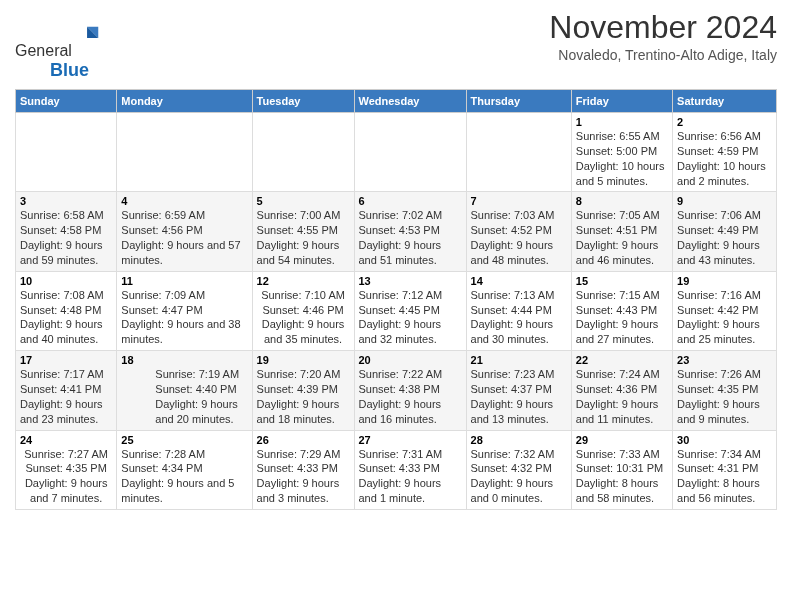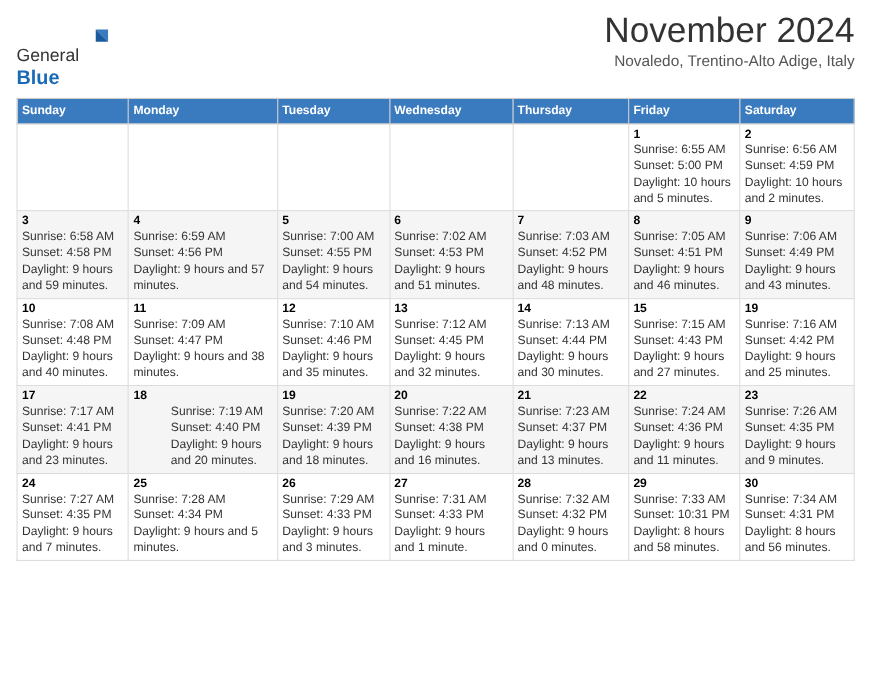--- a/index.html
+++ b/index.html
@@ -19,21 +19,21 @@
       align-items: flex-start;
       justify-content: space-between;
       margin-bottom: 8px;
     }
     .logo {
       display: flex;
       align-items: center;
       margin-top: 4px;
     }
     .logo-general { color: #333; margin-top: 28px; }
-    .logo-blue { color: #1a6bb5; }
+    .logo-blue { color: #1a6bb5; margin-left: 35px; }
     .logo-icon {
       width: 28px;
       height: 28px;
       margin-left: 2px;
     }
     .title-area {
       text-align: right;
     }
     .month-title {
       font-size: 32px;
@@ -193,21 +193,21 @@
 Daylight: 9 hours and 40 minutes.</div>
           </td>
           <td>
             <span class="day-num">11</span>
             <div class="day-info" style="white-space: pre-line;">Sunrise: 7:09 AM
 Sunset: 4:47 PM
 Daylight: 9 hours and 38 minutes.</div>
           </td>
           <td>
             <span class="day-num">12</span>
-            <div class="day-info" style="white-space: pre-line;">Sunrise: 7:10 AM
+            <div class="day-info" style="white-space: pre-line; text-align: center;">Sunrise: 7:10 AM
 Sunset: 4:46 PM
 Daylight: 9 hours and 35 minutes.</div>
           </td>
           <td>
             <span class="day-num">13</span>
             <div class="day-info" style="white-space: pre-line;">Sunrise: 7:12 AM
 Sunset: 4:45 PM
 Daylight: 9 hours and 32 minutes.</div>
           </td>
           <td>
@@ -269,21 +269,21 @@
           <td>
             <span class="day-num">23</span>
             <div class="day-info" style="white-space: pre-line;">Sunrise: 7:26 AM
 Sunset: 4:35 PM
 Daylight: 9 hours and 9 minutes.</div>
           </td>
         </tr>
         <tr>
           <td>
             <span class="day-num">24</span>
-            <div class="day-info" style="white-space: pre-line;">Sunrise: 7:27 AM
+            <div class="day-info" style="white-space: pre-line; text-align: center;">Sunrise: 7:27 AM
 Sunset: 4:35 PM
 Daylight: 9 hours and 7 minutes.</div>
           </td>
           <td>
             <span class="day-num">25</span>
             <div class="day-info" style="white-space: pre-line;">Sunrise: 7:28 AM
 Sunset: 4:34 PM
 Daylight: 9 hours and 5 minutes.</div>
           </td>
           <td>

